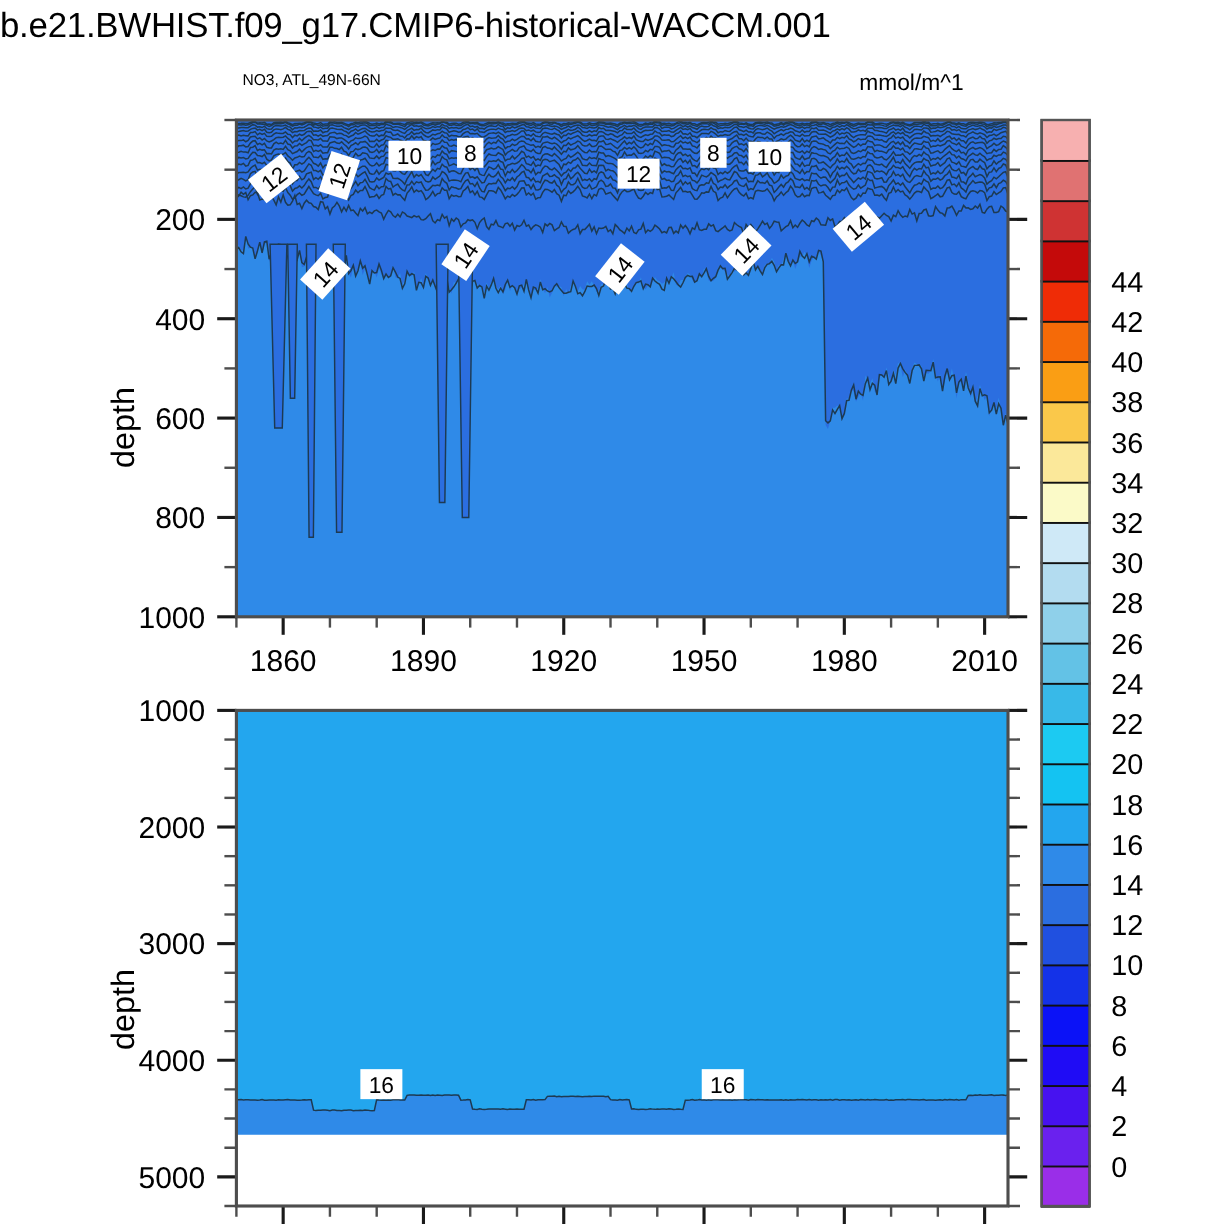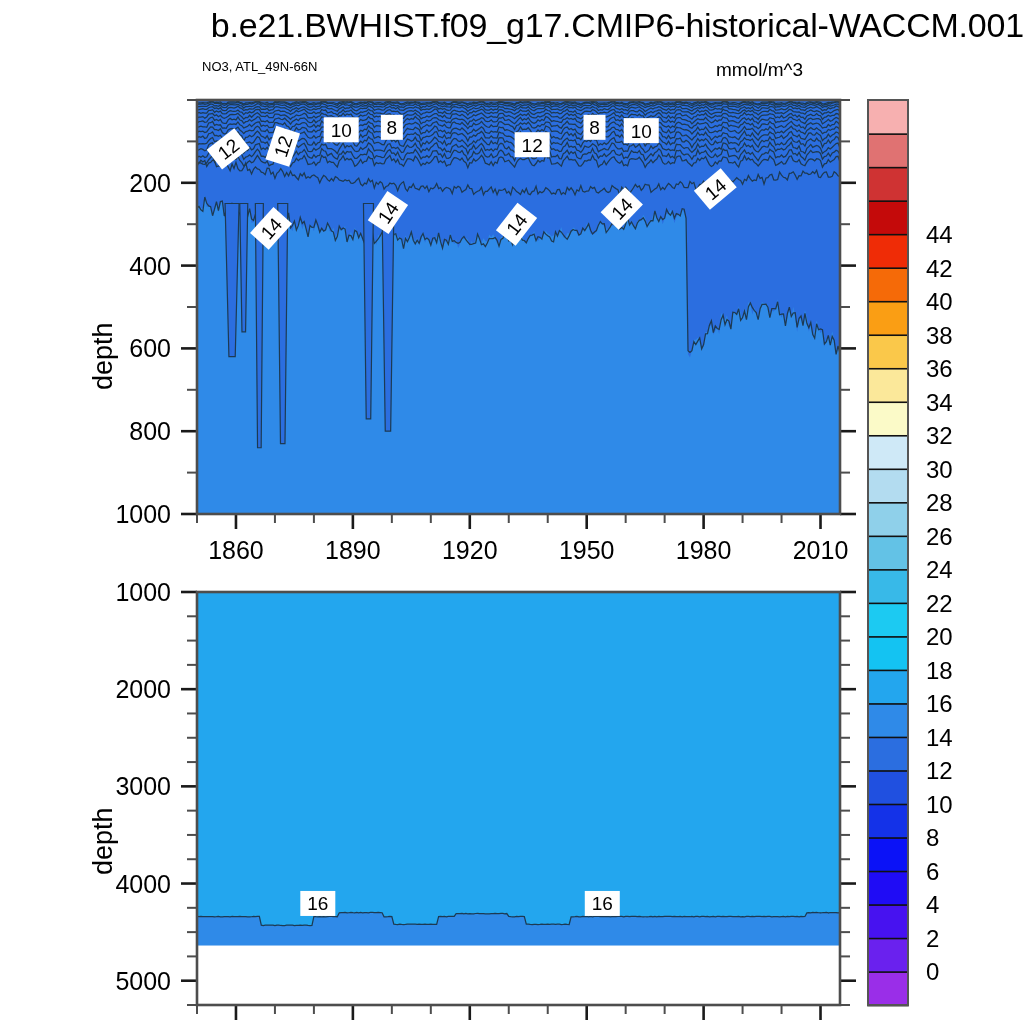--- a/index.html
+++ b/index.html
@@ -1,20 +1,20 @@
 <!DOCTYPE html>
 <html><head>
 <meta charset="utf-8">
 <style>
   html,body{margin:0;padding:0;background:#ffffff;}
   body{width:1024px;height:1024px;overflow:hidden;
        font-family:"Liberation Sans",sans-serif;color:#000;}
   #root{position:relative;width:1024px;height:1024px;}
   .abs{position:absolute;}
-  #title{left:0;top:6px;width:1024px;text-align:right;font-size:34px;
+  #title{left:0;top:6px;width:1024px;text-align:left;font-size:29px;
          letter-spacing:-0.2px;white-space:nowrap;}
   #subtitle-left{left:202px;top:59px;font-size:13px;}
   #subtitle-right{left:716px;top:59px;font-size:19px;}
   .axlabel{font-size:25px;}
   .ylabel-rot{transform-origin:left top;transform:rotate(-90deg);
               font-size:27px;white-space:nowrap;}
   svg{display:block;}
   .tick{stroke:#4d4d4d;stroke-width:2;}
   .tickmaj{stroke:#1a1a1a;stroke-width:2.6;}
   .frame{fill:none;stroke:#4d4d4d;stroke-width:2.6;}
@@ -25,21 +25,21 @@
   .cbseg{stroke:#111;stroke-width:1.6;}
   .cblab{font-size:24px;fill:#000;}
 </style>
 </head>
 <body>
 
 <div id="root">
 
   <div class="abs" id="title">b.e21.BWHIST.f09_g17.CMIP6-historical-WACCM.001</div>
   <div class="abs" id="subtitle-left">NO3, ATL_49N-66N</div>
-  <div class="abs" id="subtitle-right">mmol/m^3</div>
+  <div class="abs" id="subtitle-right">mmol/m^1</div>
 
   <div class="abs" style="left:88px;top:390px;">
     <div class="ylabel-rot">depth</div>
   </div>
   <div class="abs" style="left:88px;top:875px;">
     <div class="ylabel-rot">depth</div>
   </div>
 
   <svg class="abs" id="plot" width="1024" height="1024" style="left:0;top:0;">
       <g>

